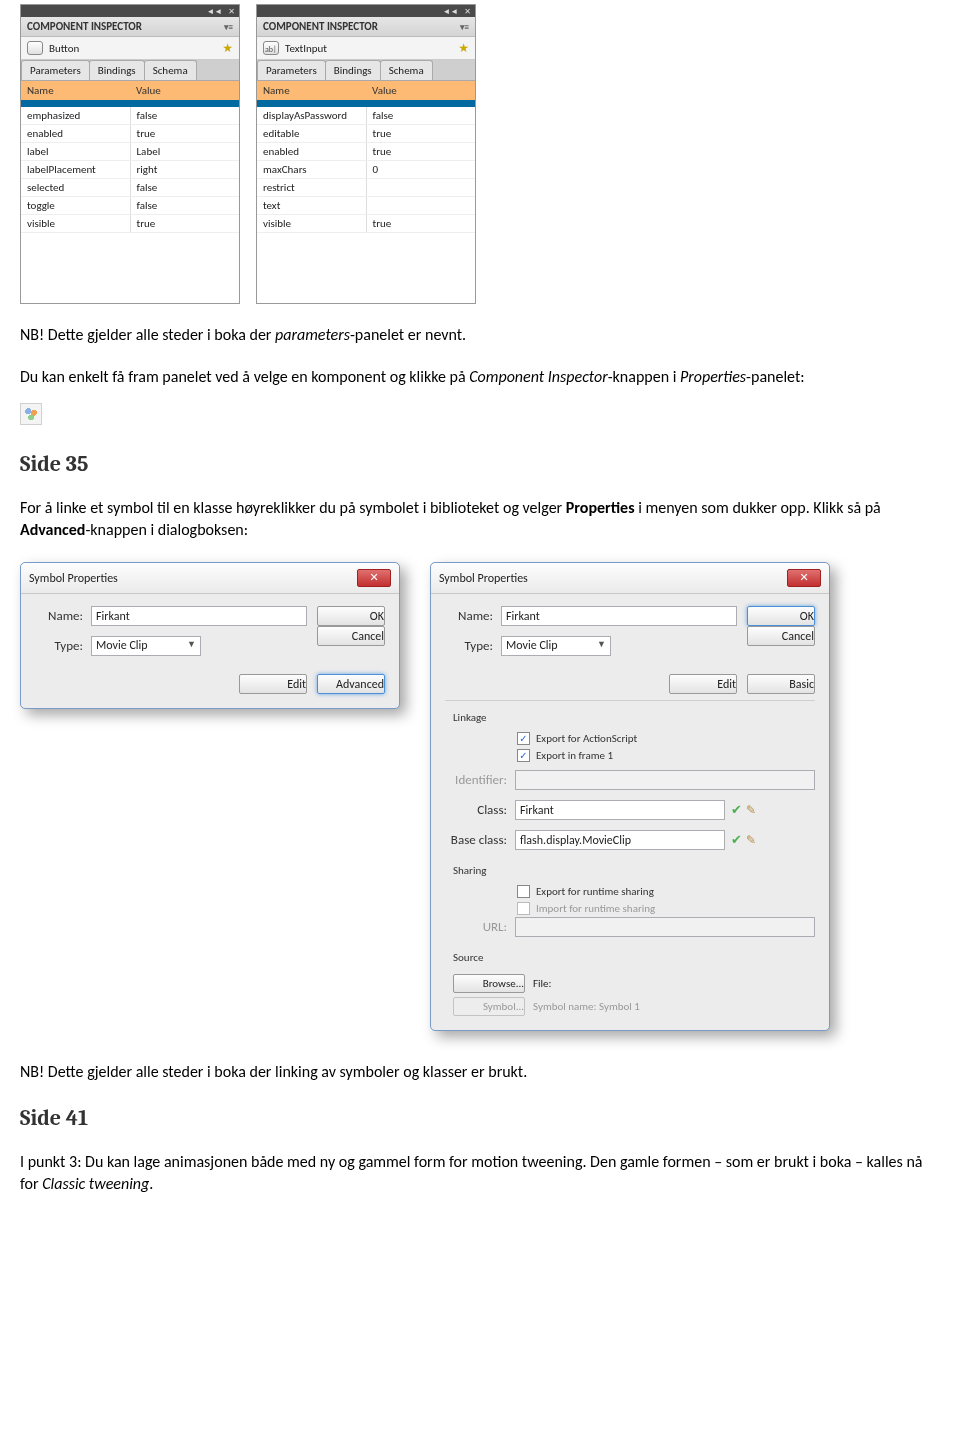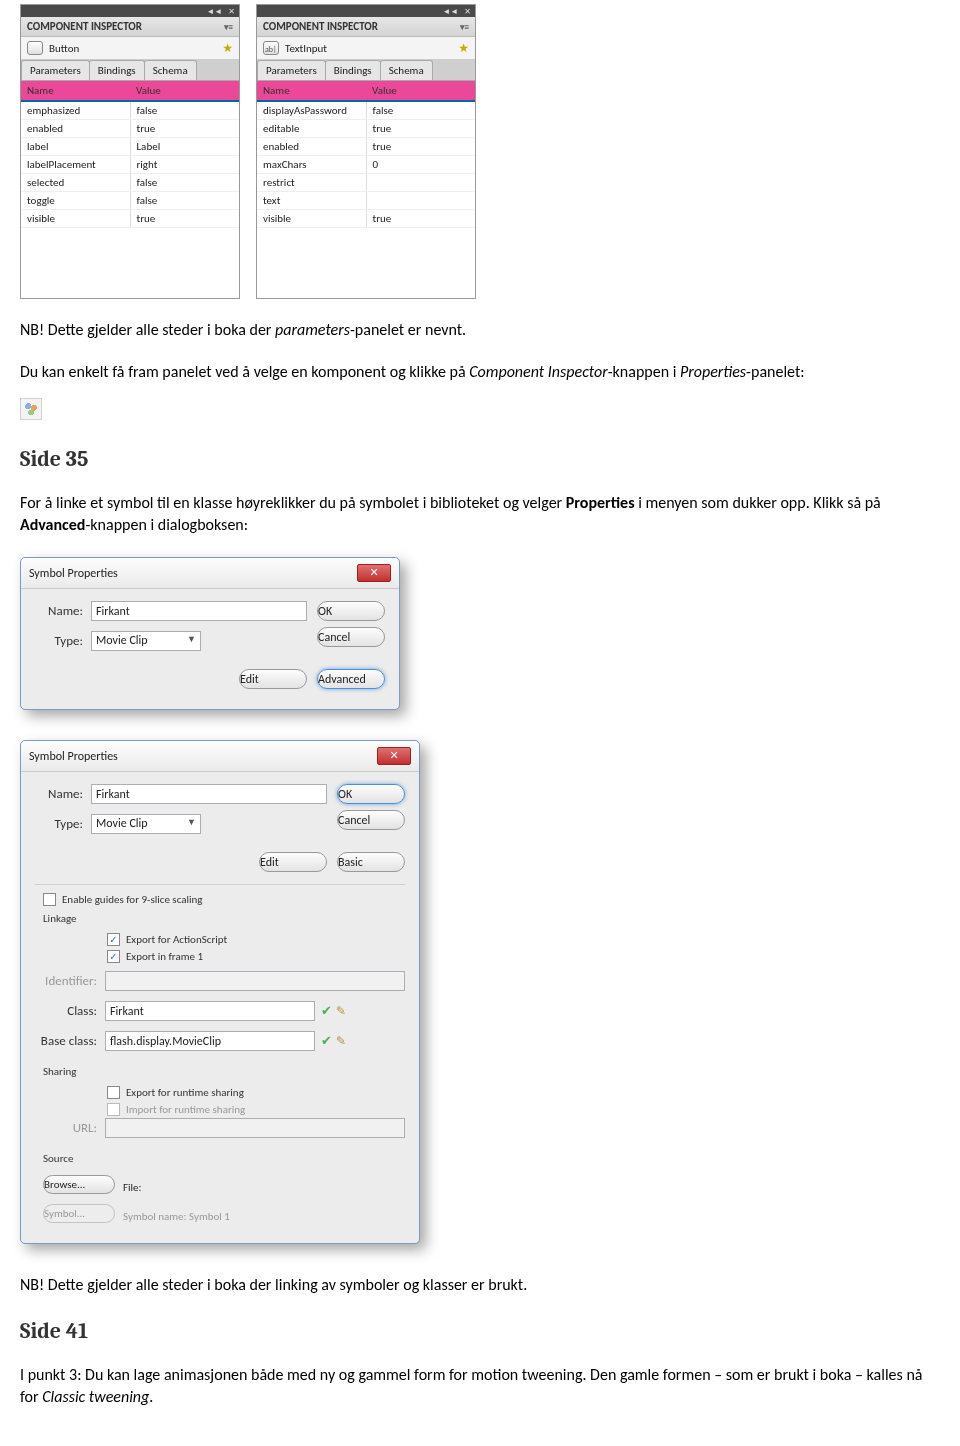--- a/index.html
+++ b/index.html
@@ -79,24 +79,24 @@
     margin-right: -1px;
     border-radius: 3px 3px 0 0;
   }
   .param-table {
     width: 100%;
     background: #fff;
     border-collapse: collapse;
     font-size: 11px;
   }
   .param-table th {
-    background: #ec4899;
+    background: #fdba74;
     text-align: left;
     padding: 3px 6px;
-    border-bottom: 2px solid #0369a1;
+    border-bottom: 7px solid #0369a1;
     font-weight: normal;
     color: #333;
   }
   .param-table td {
     padding: 2px 6px;
     border-bottom: 1px solid #eee;
   }
   .param-table td:first-child { border-right: 1px solid #ddd; width: 50%; }
   .panel-filler { height: 70px; background: #fff; }
 
@@ -128,21 +128,20 @@
     color: #333;
     margin-top: 22px;
     font-weight: bold;
   }
 
   .dialogs-row {
     display: flex;
     gap: 30px;
     margin-top: 20px;
     align-items: flex-start;
-    flex-direction: column;
   }
   .dialog {
     background: #ececec;
     border: 1px solid #7a9ac7;
     border-radius: 5px;
     box-shadow: 6px 6px 14px rgba(0,0,0,0.35);
     font-size: 12px;
     color: #222;
   }
   .dialog.small { width: 380px; }
@@ -189,26 +188,25 @@
     height: 20px;
     width: 110px;
     display: flex;
     justify-content: space-between;
     align-items: flex-start;
   }
   .dlg-select .arrow { font-size: 9px; color: #555; }
   .btn {
     border: 1px solid #999;
     background: linear-gradient(#fdfdfd,#e3e3e3);
-    border-radius: 10px;
+    border-radius: 2px;
     padding: 2px 0;
     width: 68px;
-    text-align: left;
+    text-align: right;
     font-size: 12px;
-    margin-bottom: 6px;
   }
   .btn.highlight {
     border: 1px solid #4a90d9;
     box-shadow: 0 0 4px rgba(74,144,217,0.8);
   }
   .dlg-right-col { display: flex; flex-direction: column; align-items: flex-end; }
   .btn-row { display: flex; gap: 10px; justify-content: flex-end; margin-top: 8px; }
   .checkbox-row { display: flex; align-items: center; padding: 2px 0 2px 8px; font-size: 11px; color: #333; }
   .checkbox-row.disabled { color: #999; }
   .chk {
@@ -435,24 +433,20 @@
           <div class="btn">Cancel</div>
         </div>
       </div>
       <div class="btn-row">
         <div class="btn">Edit</div>
         <div class="btn">Basic</div>
       </div>
 
       <hr class="dlg-sep">
 
-      <div class="checkbox-row">
-        <span class="chk"></span>
-        <span>Enable guides for 9-slice scaling</span>
-      </div>
 
       <div class="section-label">Linkage</div>
       <div class="indent-block">
         <div class="checkbox-row">
           <span class="chk">✓</span>
           <span>Export for ActionScript</span>
         </div>
         <div class="checkbox-row">
           <span class="chk">✓</span>
           <span>Export in frame 1</span>

